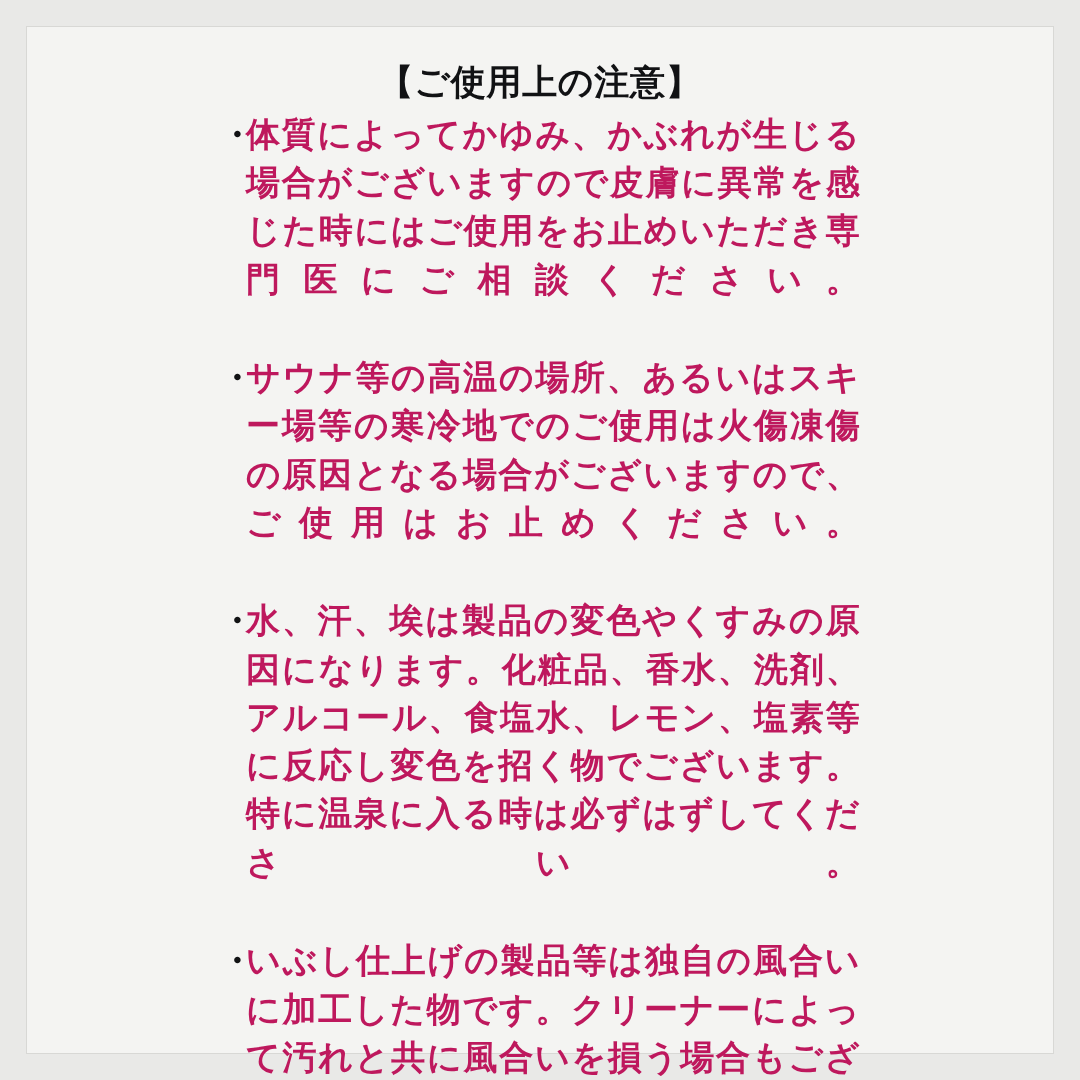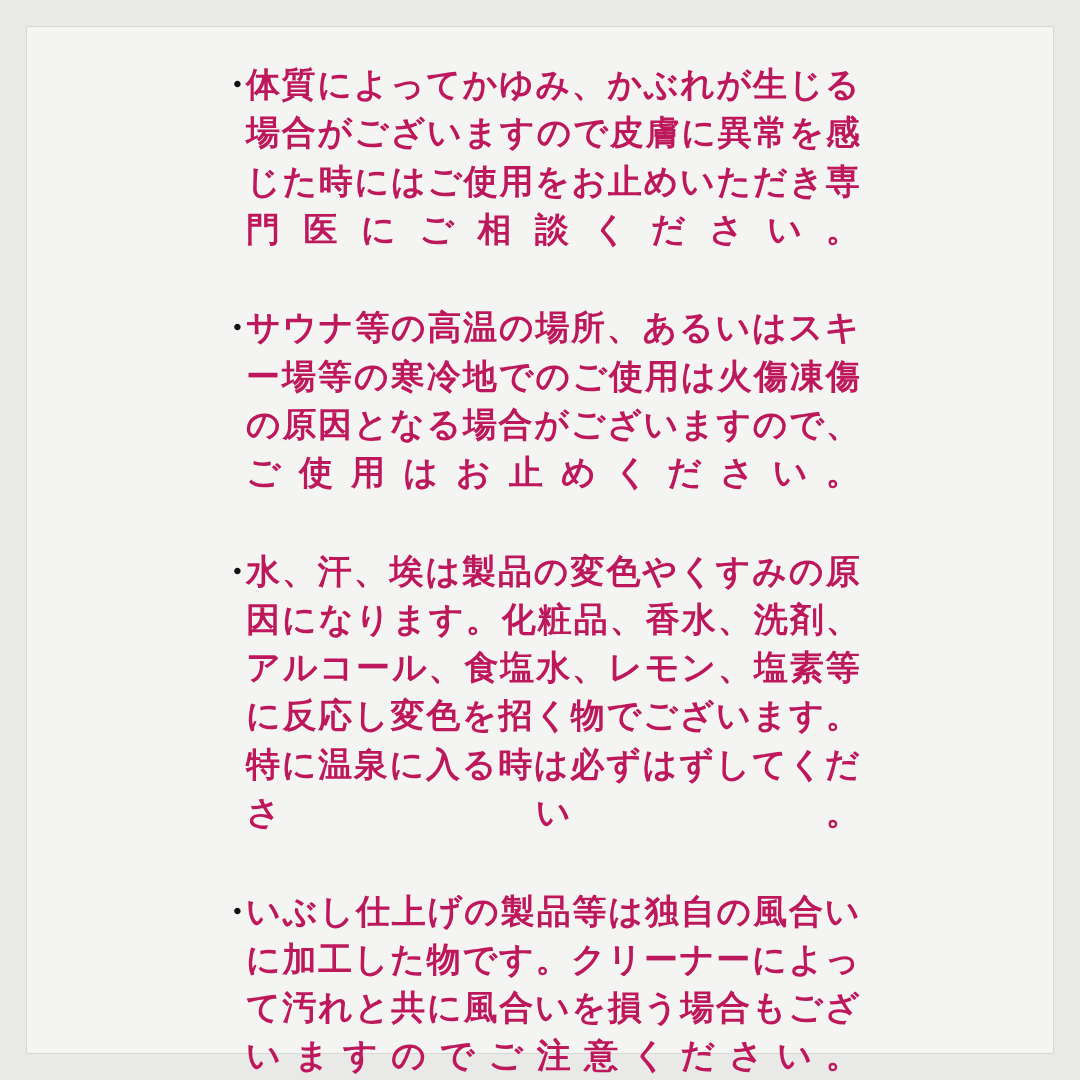--- a/index.html
+++ b/index.html
@@ -87,20 +87,21 @@
     display: inline-block;
     width: 100%;
   }
 </style>
 </head>
 <body>
 
 <div class="card">
   <div class="inner-frame">
     <div class="notice-block">
+      <h1 class="notice-title">【ご使用上の注意】</h1>
       <ul class="notice-list">
         <li class="notice-item">
           <span class="bullet">・</span>
           <span class="item-text">体質によってかゆみ、かぶれが生じる場合がございますので皮膚に異常を感じた時にはご使用をお止めいただき専門医にご相談ください。</span>
         </li>
         <li class="notice-item">
           <span class="bullet">・</span>
           <span class="item-text">サウナ等の高温の場所、あるいはスキー場等の寒冷地でのご使用は火傷凍傷の原因となる場合がございますので、ご使用はお止めください。</span>
         </li>
         <li class="notice-item">

